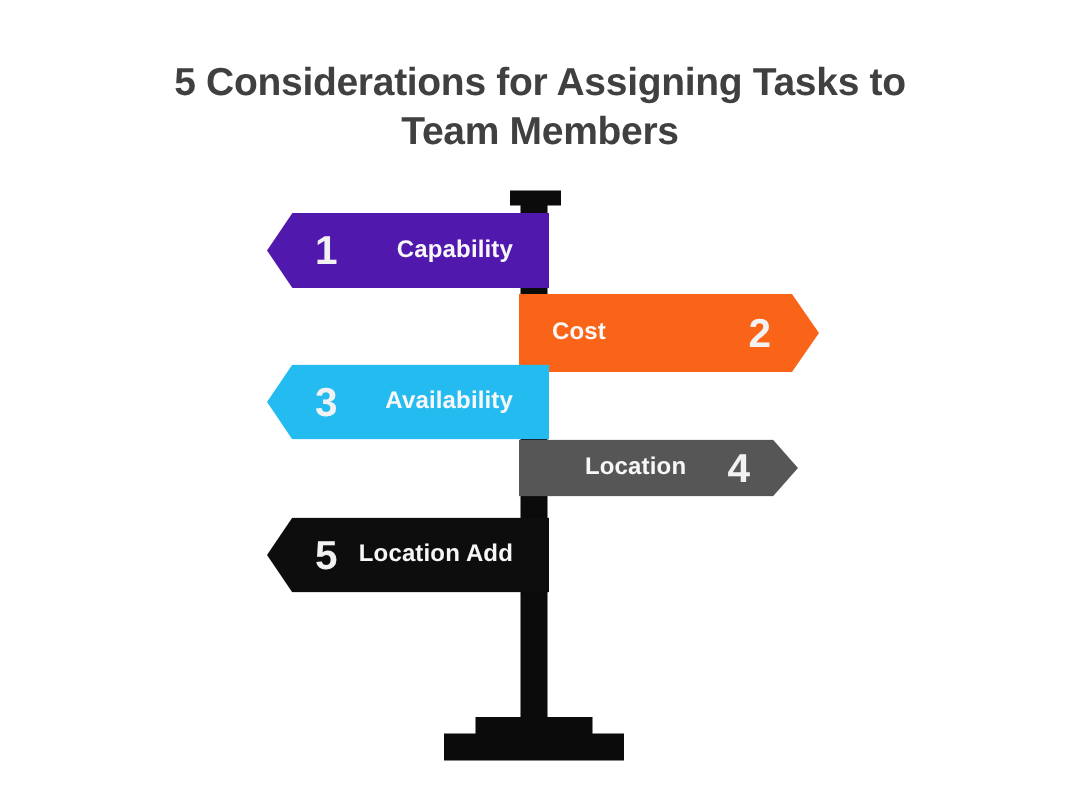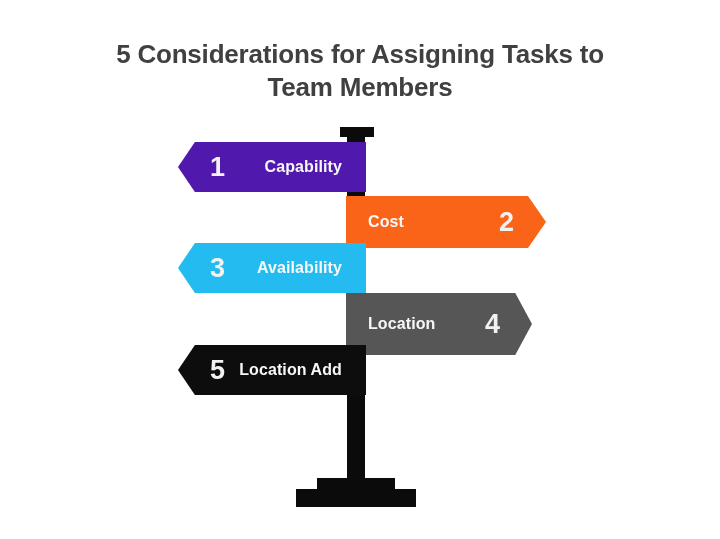--- a/index.html
+++ b/index.html
@@ -121,21 +121,21 @@
   .sign.left .sign-label  { margin-left: auto; margin-right: 24px; }
 
   
   .sign.right .sign-label  { margin-left: 22px; }
   .sign.right .sign-number { margin-left: auto; margin-right: 32px; }
 
   
   .sign-1 { left: 178px; top: 142px; width: 188px; height: 50px; }
   .sign-2 { left: 346px; top: 176px; width: 200px; height: 52px; margin-top: 20px; }
   .sign-3 { left: 178px; top: 243px; width: 188px; height: 50px; }
-  .sign-4 { left: 346px; top: 293px; width: 186px; height: 62px; }
+  .sign-4 { left: 346px; top: 293px; width: 186px; height: 38px; padding-left: 22px; }
   .sign-5 { left: 178px; top: 345px; width: 188px; height: 50px; }
 </style>
 </head>
 <body style="background: rgb(255, 255, 255);">
 
 <div id="infographic">
 
   <div class="title-block">
     <span class="title-line">5 Considerations for Assigning Tasks to</span>
     <span class="title-line">Team Members</span>

